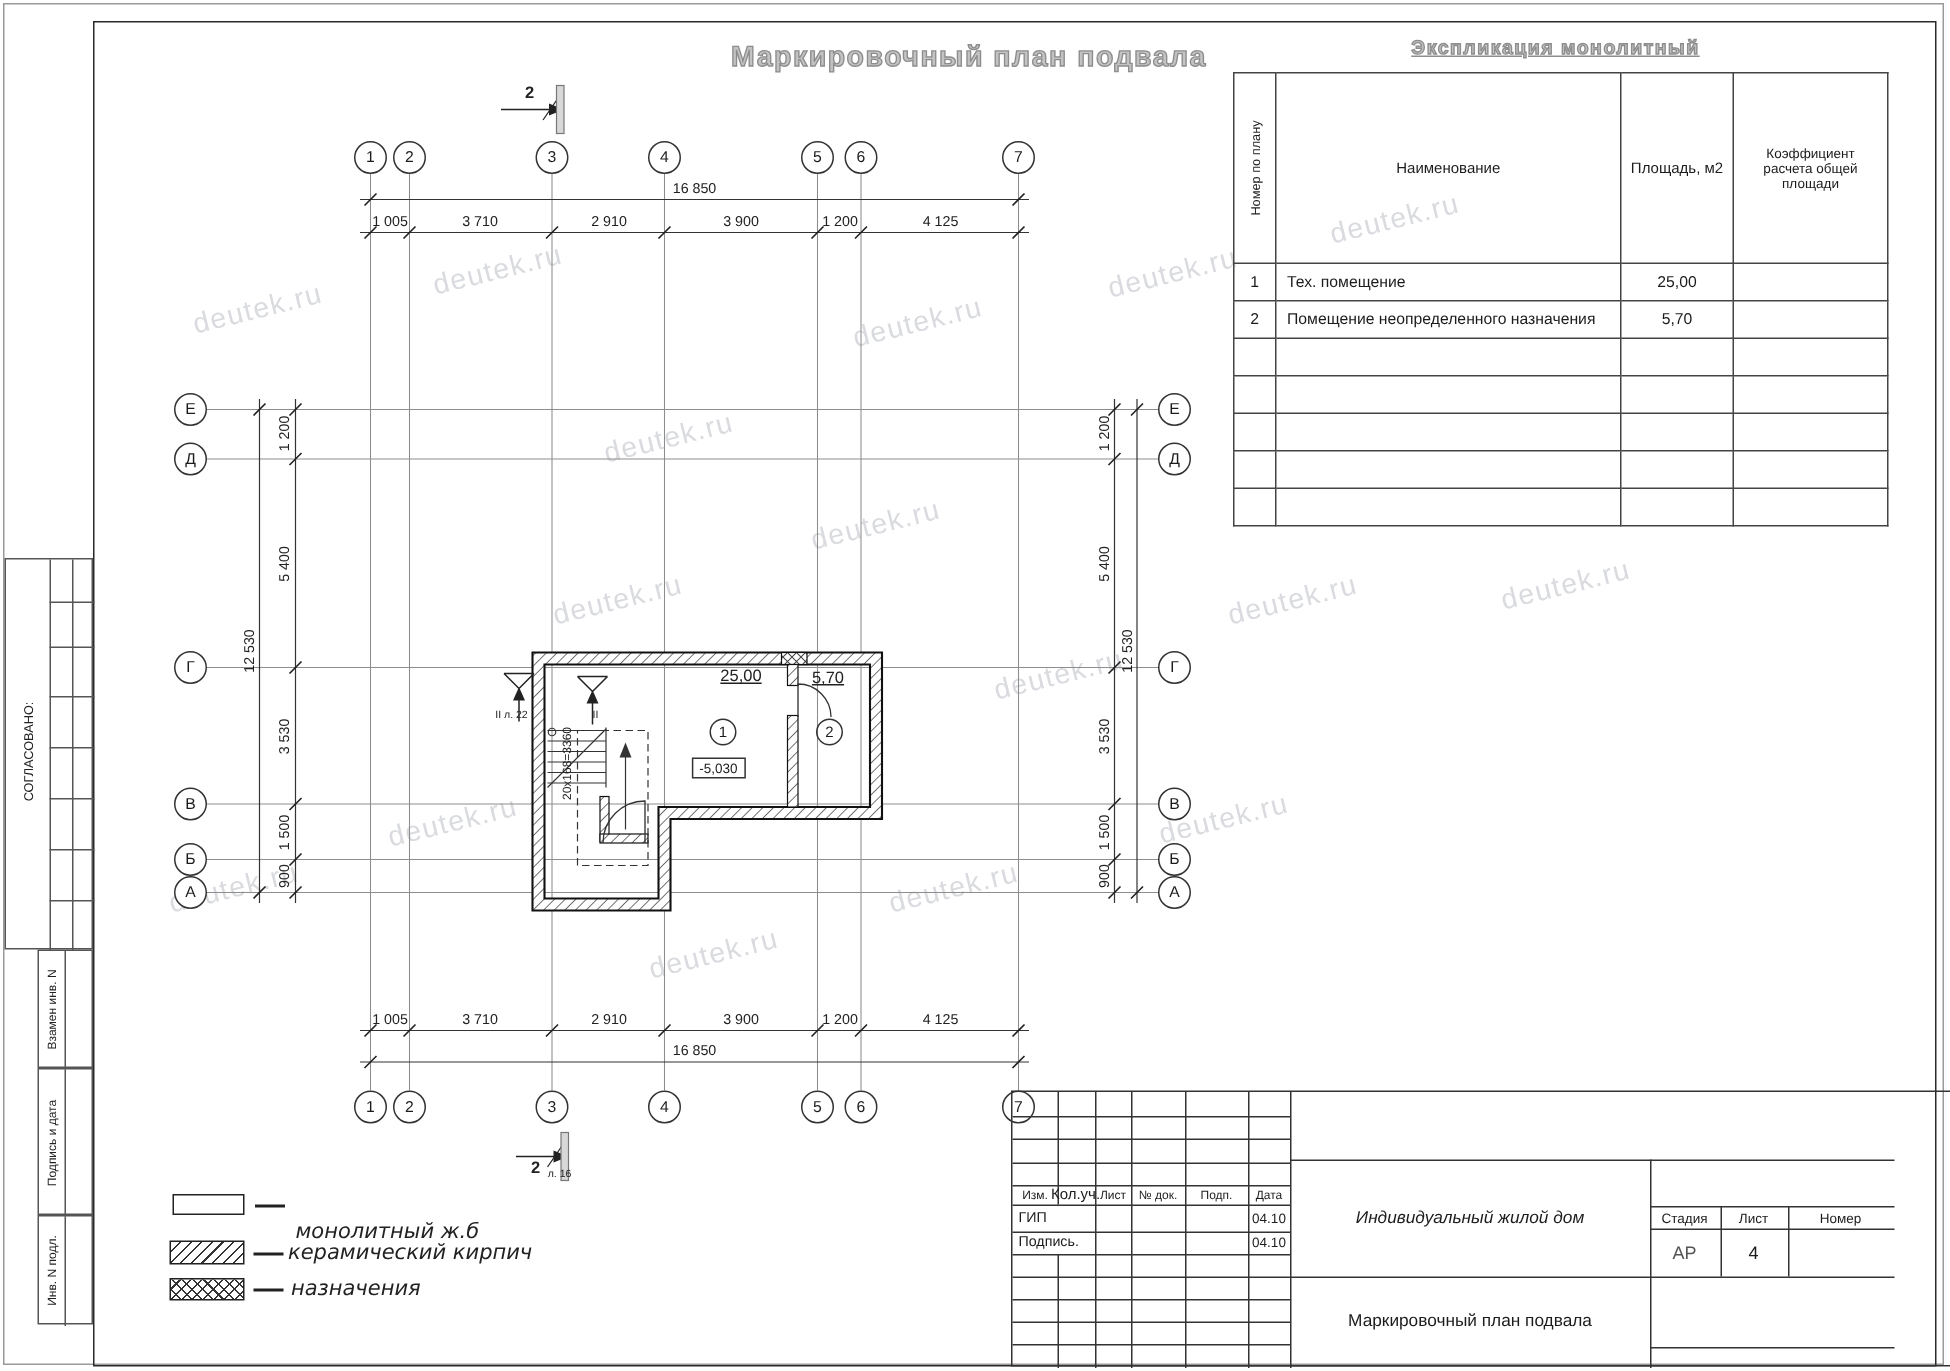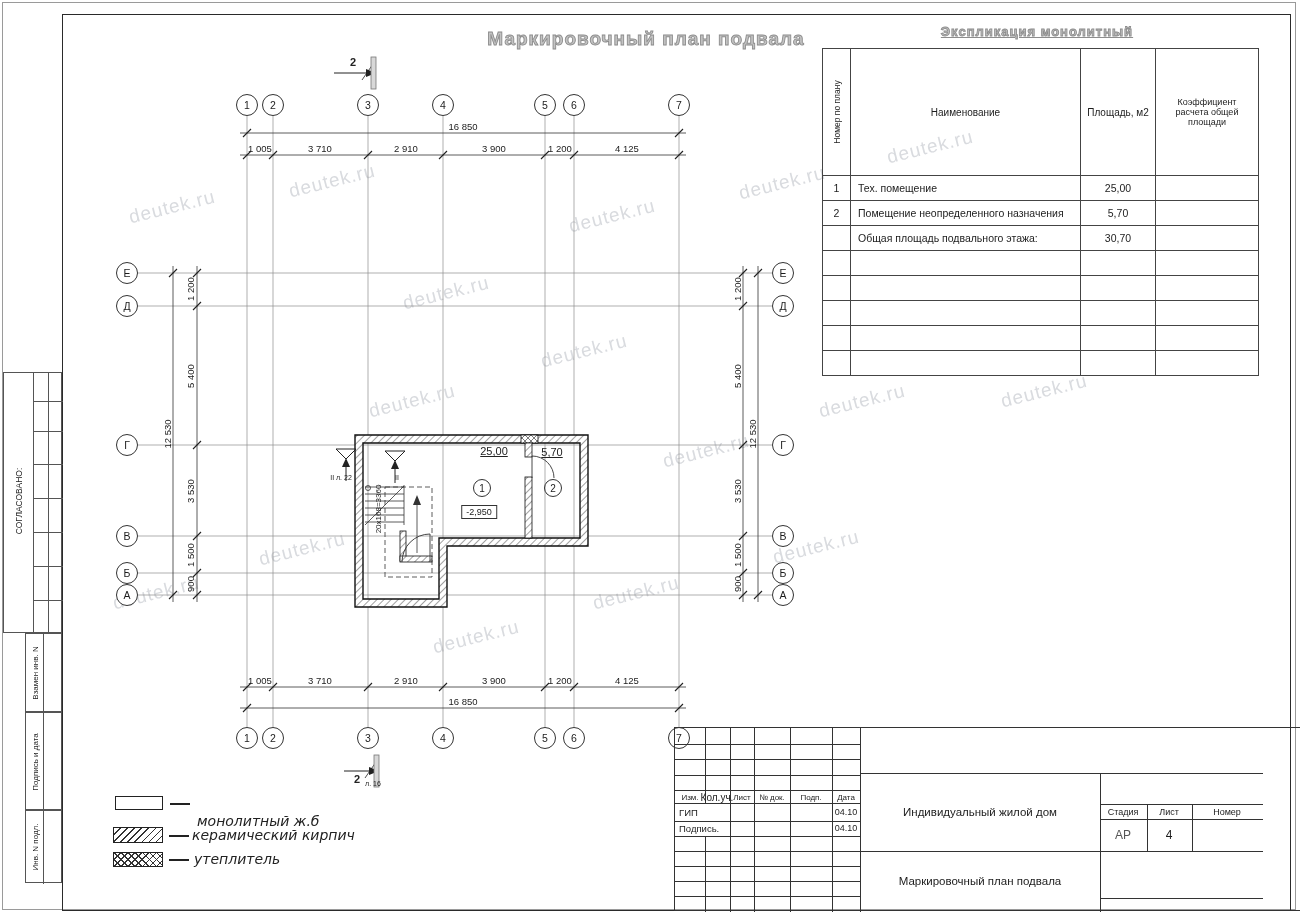--- a/index.html
+++ b/index.html
@@ -224,21 +224,21 @@
   <span class="vlbl" style="left:737px;top:376px;">5 400</span>
   <span class="vlbl" style="left:737px;top:491px;">3 530</span>
   <span class="vlbl" style="left:737px;top:555px;">1 500</span>
   <span class="vlbl" style="left:737px;top:584px;">900</span>
   <span class="vlbl" style="left:752px;top:434px;">12 530</span>
 
   <span class="lbl underl" style="left:494px;top:451px;font-size:11px;">25,00</span>
   <span class="lbl underl" style="left:552px;top:452px;font-size:11px;">5,70</span>
   <div class="mark" style="left:473px;top:479px;">1</div>
   <div class="mark" style="left:544px;top:479px;">2</div>
-  <span class="elev" style="left:479px;top:512px;">-2,950</span>
+  <span class="elev" style="left:479px;top:512px;">-5,030</span>
   <span class="vlbl" style="left:378px;top:509px;font-size:8px;">20х168=3360</span>
   <span class="lbl" style="left:353px;top:62px;font-size:11px;font-weight:bold;">2</span>
   <span class="lbl" style="left:357px;top:779px;font-size:11px;font-weight:bold;">2</span>
   <span class="tinylbl" style="left:373px;top:783px;">л. 16</span>
   <span class="tinylbl" style="left:341px;top:477px;">II л. 22</span>
   <span class="tinylbl" style="left:397px;top:477px;">II</span>
 
   <table id="expl">
     <colgroup>
         <col style="width:28px;">
@@ -262,26 +262,20 @@
       <td></td>
     </tr>
     <tr style="height:25px;">
       <td>2</td>
       <td class="c-name">Помещение неопределенного назначения</td>
       <td>5,70</td>
       <td></td>
     </tr>
     <tr style="height:25px;">
       <td></td>
-      <td class="c-name">Общая площадь подвального этажа:</td>
-      <td>30,70</td>
-      <td></td>
-    </tr>
-    <tr style="height:25px;">
-      <td></td>
       <td class="c-name"></td>
       <td></td>
       <td></td>
     </tr>
     <tr style="height:25px;">
       <td></td>
       <td class="c-name"></td>
       <td></td>
       <td></td>
     </tr>
@@ -307,21 +301,21 @@
     </table>
 
   <div class="sw" style="left:115px;top:796px;width:48px;height:14px;"></div>
   <div class="dashline" style="left:170px;top:803px;width:20px;"></div>
   <span class="leglbl" style="left:197px;top:813px;">монолитный ж.б</span>
   <div class="sw sw-diag" style="left:113px;top:827px;width:50px;height:16px;"></div>
   <div class="dashline" style="left:169px;top:835px;width:20px;"></div>
   <span class="leglbl" style="left:192px;top:827px;">керамический кирпич</span>
   <div class="sw sw-cross" style="left:113px;top:852px;width:50px;height:15px;"></div>
   <div class="dashline" style="left:169px;top:859px;width:20px;"></div>
-  <span class="leglbl" style="left:194px;top:851px;">утеплитель</span>
+  <span class="leglbl" style="left:194px;top:851px;">назначения</span>
 
   <div class="mbox" style="left:3px;top:372px;width:59px;height:261px;">
     <div class="m-v" style="left:29px;top:0;height:261px;"></div>
     <div class="m-v" style="left:44px;top:0;height:261px;"></div>
     <div class="m-h" style="left:29px;top:28px;width:30px;"></div>
     <div class="m-h" style="left:29px;top:58px;width:30px;"></div>
     <div class="m-h" style="left:29px;top:91px;width:30px;"></div>
     <div class="m-h" style="left:29px;top:125px;width:30px;"></div>
     <div class="m-h" style="left:29px;top:159px;width:30px;"></div>
     <div class="m-h" style="left:29px;top:193px;width:30px;"></div>
@@ -373,21 +367,21 @@
     <span class="slbl" style="left:15px;top:69px;font-size:8px;">Изм.</span>
     <span class="slbl" style="left:42px;top:69px;font-size:10px;">Кол.уч.</span>
     <span class="slbl" style="left:67px;top:69px;font-size:8px;">Лист</span>
     <span class="slbl" style="left:97px;top:69px;font-size:8px;">№ док.</span>
     <span class="slbl" style="left:136px;top:69px;font-size:8px;">Подп.</span>
     <span class="slbl" style="left:171px;top:69px;font-size:8px;">Дата</span>
     <span class="sleft" style="left:4px;top:84px;">ГИП</span>
     <span class="slbl" style="left:171px;top:84px;font-size:9px;">04.10</span>
     <span class="sleft" style="left:4px;top:100px;">Подпись.</span>
     <span class="slbl" style="left:171px;top:100px;font-size:9px;">04.10</span>
-    <span class="slbl" style="left:305px;top:84px;font-size:11.5px;">Индивидуальный жилой дом</span>
+    <span class="slbl" style="left:305px;top:84px;font-size:11.5px;font-style:italic;">Индивидуальный жилой дом</span>
     <span class="slbl" style="left:305px;top:153px;font-size:11.5px;">Маркировочный план подвала</span>
     <span class="slbl" style="left:448px;top:84px;font-size:9px;">Стадия</span>
     <span class="slbl" style="left:494px;top:84px;font-size:9px;">Лист</span>
     <span class="slbl" style="left:552px;top:84px;font-size:9px;">Номер</span>
     <span class="slbl" style="left:448px;top:107px;font-size:12px;color:#555;">АР</span>
     <span class="slbl" style="left:494px;top:107px;font-size:12px;">4</span>
     <span class="slbl" style="left:552px;top:107px;font-size:12px;"></span>
   </div>
 
 </div>

